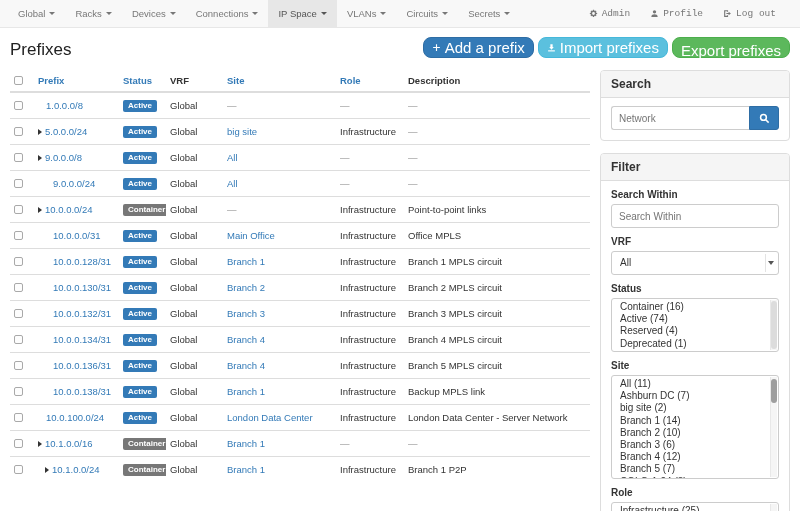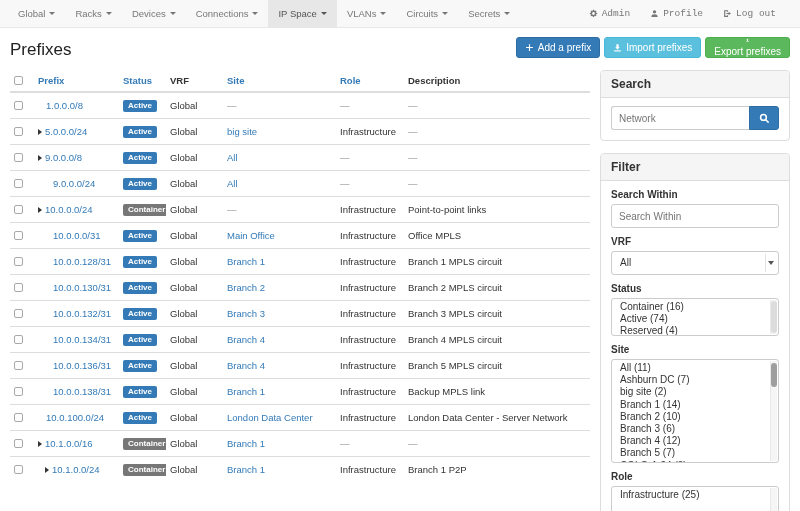--- a/index.html
+++ b/index.html
@@ -16,21 +16,21 @@
   .nav-item { font-size:9.5px; color:#777; display:flex; align-items:center;
               padding:0 10px; cursor:pointer; white-space:nowrap; }
   .nav-item.active { background:#e7e7e7; color:#555; }
   .caret { width:0; height:0; border-left:3px solid transparent; border-right:3px solid transparent;
            border-top:3px solid currentColor; display:inline-block; margin-left:4px; }
   .nav-right { margin-left:auto; display:flex; padding-right:14px;font-family:Liberation Mono, monospace; }
   .nav-right .nav-item { gap:4px; }
   .nav-right svg { width:9px; height:9px; fill:#777; }
   
   .actions { position:absolute; top:37px; right:10px; display:flex; gap:4px; }
-  .btn { font-size:10px; color:#fff; border-radius:3px; padding:0 8px; height:21px;
+  .btn { font-size:15px; color:#fff; border-radius:8px; padding:0 8px; height:21px;
          display:flex; align-items:center; gap:4px; border:1px solid transparent; cursor:pointer; }
   .btn svg { width:9px; height:9px; fill:#fff; }
   .btn-primary { background:#337ab7; border-color:#2e6da4; }
   .btn-info    { background:#5bc0de; border-color:#46b8da; }
   .btn-success { background:#5cb85c; border-color:#4cae4c;flex-direction:column; }
   h1 { font-size:17px; font-weight:400; margin:12px 0 10px; color:#222; padding-left:10px; }
   
   .layout { display:flex; padding:0 10px; }
   .table-wrap { width:580px; }
   
@@ -390,21 +390,21 @@
         <input class="text-input" type="text" placeholder="Search Within" style="">
 
         <label class="filter-label">VRF</label>
         <div class="select">
           <span>All</span>
           <span class="select-sep"></span>
           <span class="select-arrow"></span>
         </div>
 
         <label class="filter-label">Status</label>
-        <div class="listbox" style="height:38px;" id="status-listbox">
+        <div class="listbox" style="height:54px;" id="status-listbox">
           <div class="scroll-track">
               <div class="scroll-thumb thumb-full"></div>
             </div>
         <div class="opt">Container (16)</div>
             <div class="opt">Active (74)</div>
             <div class="opt">Reserved (4)</div>
             <div class="opt">Deprecated (1)</div>
           </div>
 
         <label class="filter-label">Site</label>

